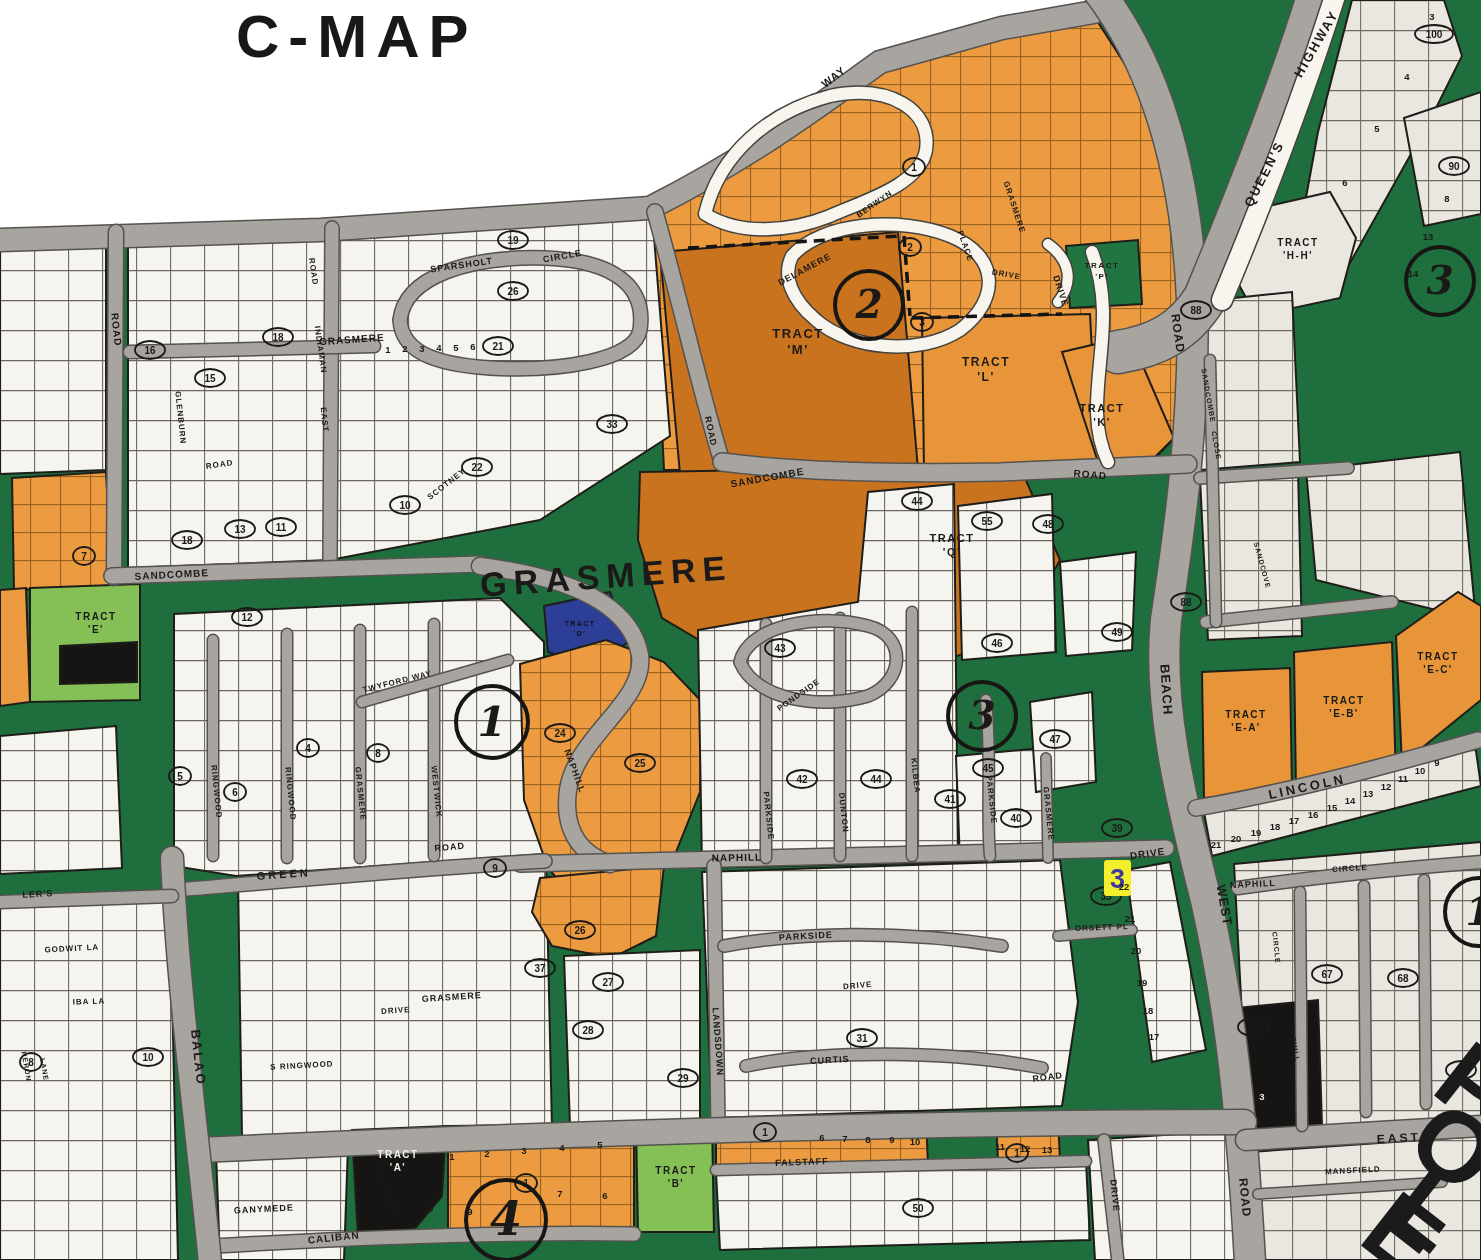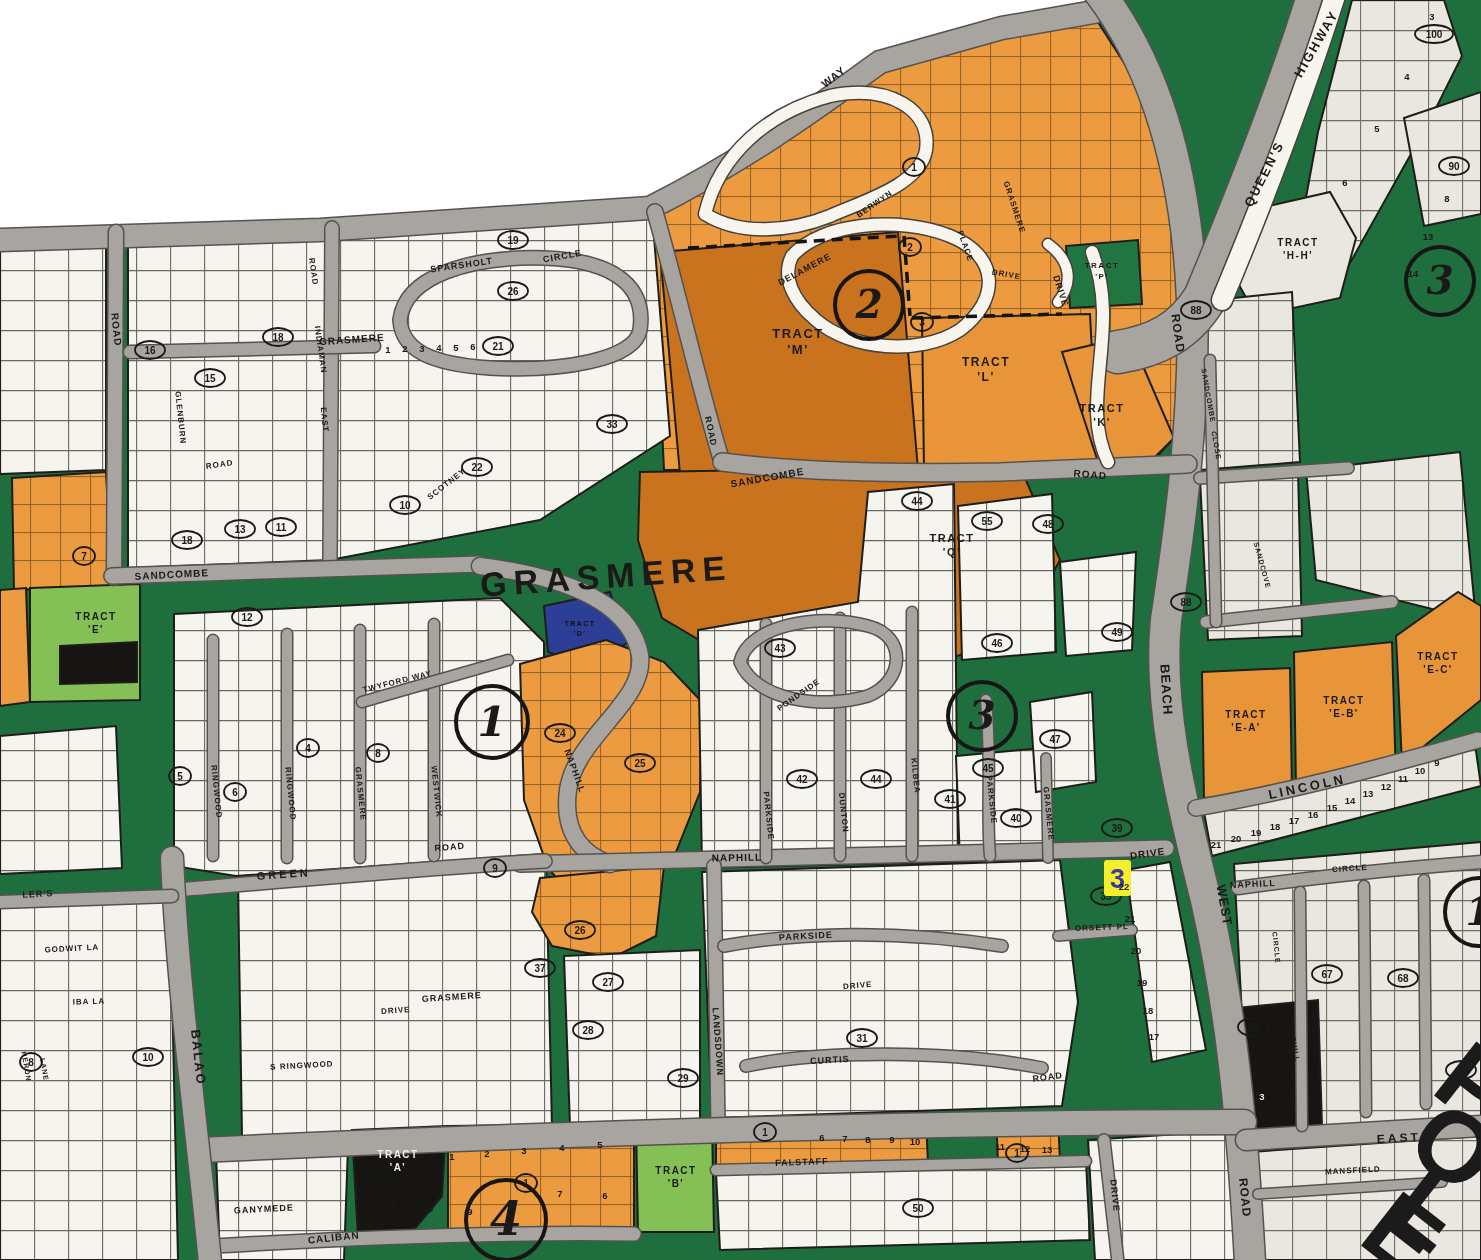--- a/index.html
+++ b/index.html
@@ -459,13 +459,14 @@
         <text x="1136" y="954" font-size="9.5" font-family="&quot;Liberation Sans&quot;,sans-serif" font-weight="bold" text-anchor="middle" fill="#1b1a18" letter-spacing="0" font-style="normal" transform="">20</text>
         <text x="1142" y="986" font-size="9.5" font-family="&quot;Liberation Sans&quot;,sans-serif" font-weight="bold" text-anchor="middle" fill="#1b1a18" letter-spacing="0" font-style="normal" transform="">19</text>
         <text x="1148" y="1014" font-size="9.5" font-family="&quot;Liberation Sans&quot;,sans-serif" font-weight="bold" text-anchor="middle" fill="#1b1a18" letter-spacing="0" font-style="normal" transform="">18</text>
         <text x="1154" y="1040" font-size="9.5" font-family="&quot;Liberation Sans&quot;,sans-serif" font-weight="bold" text-anchor="middle" fill="#1b1a18" letter-spacing="0" font-style="normal" transform="">17</text>
         <text x="1382" y="1262" font-size="100" font-family="&quot;Liberation Sans&quot;,sans-serif" font-weight="bold" text-anchor="middle" fill="#1b1b1b" letter-spacing="0" font-style="normal" transform="rotate(38 1382 1262)">E</text>
         <text x="1408" y="1237" font-size="100" font-family="&quot;Liberation Sans&quot;,sans-serif" font-weight="bold" text-anchor="middle" fill="#1b1b1b" letter-spacing="0" font-style="normal" transform="rotate(38 1408 1237)">L</text>
         <text x="1433" y="1174" font-size="100" font-family="&quot;Liberation Sans&quot;,sans-serif" font-weight="bold" text-anchor="middle" fill="#1b1b1b" letter-spacing="0" font-style="normal" transform="rotate(38 1433 1174)">O</text>
         <text x="1455" y="1112" font-size="100" font-family="&quot;Liberation Sans&quot;,sans-serif" font-weight="bold" text-anchor="middle" fill="#1b1b1b" letter-spacing="0" font-style="normal" transform="rotate(38 1455 1112)">P</text>
       </g>
   </svg>
+  <div id="map-title">C-MAP</div>
 </div>
 
 </body></html>

